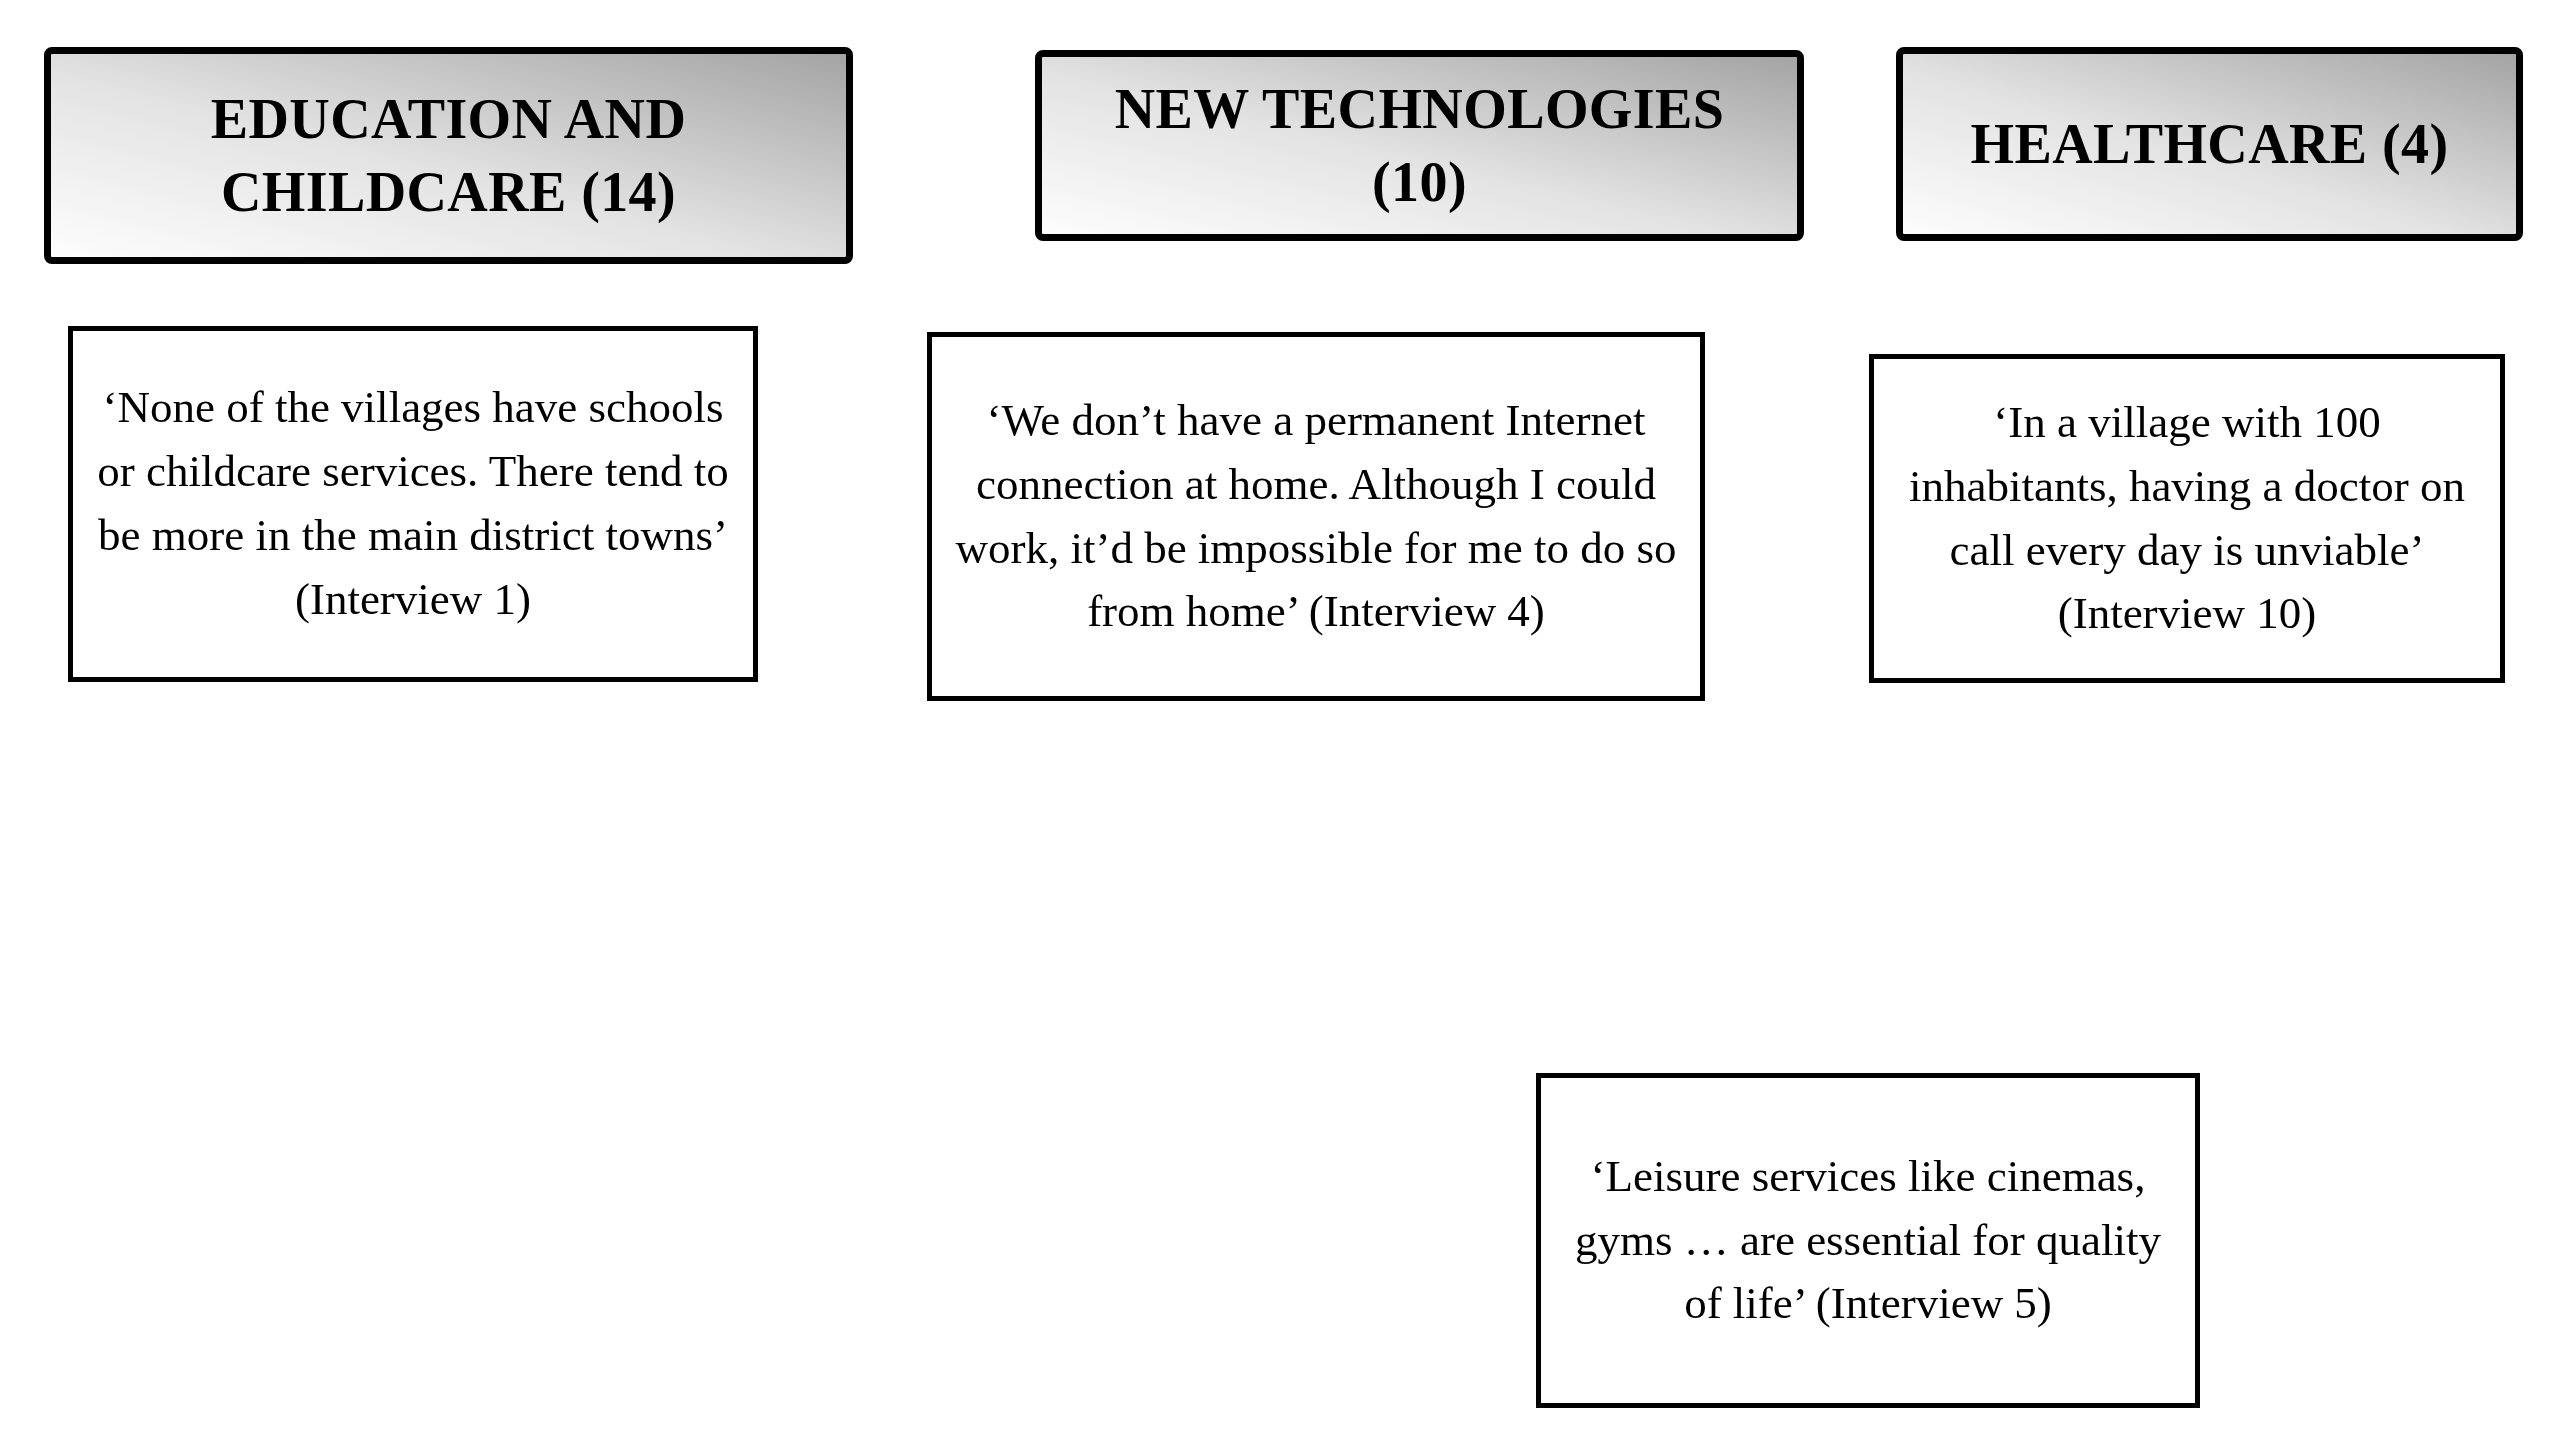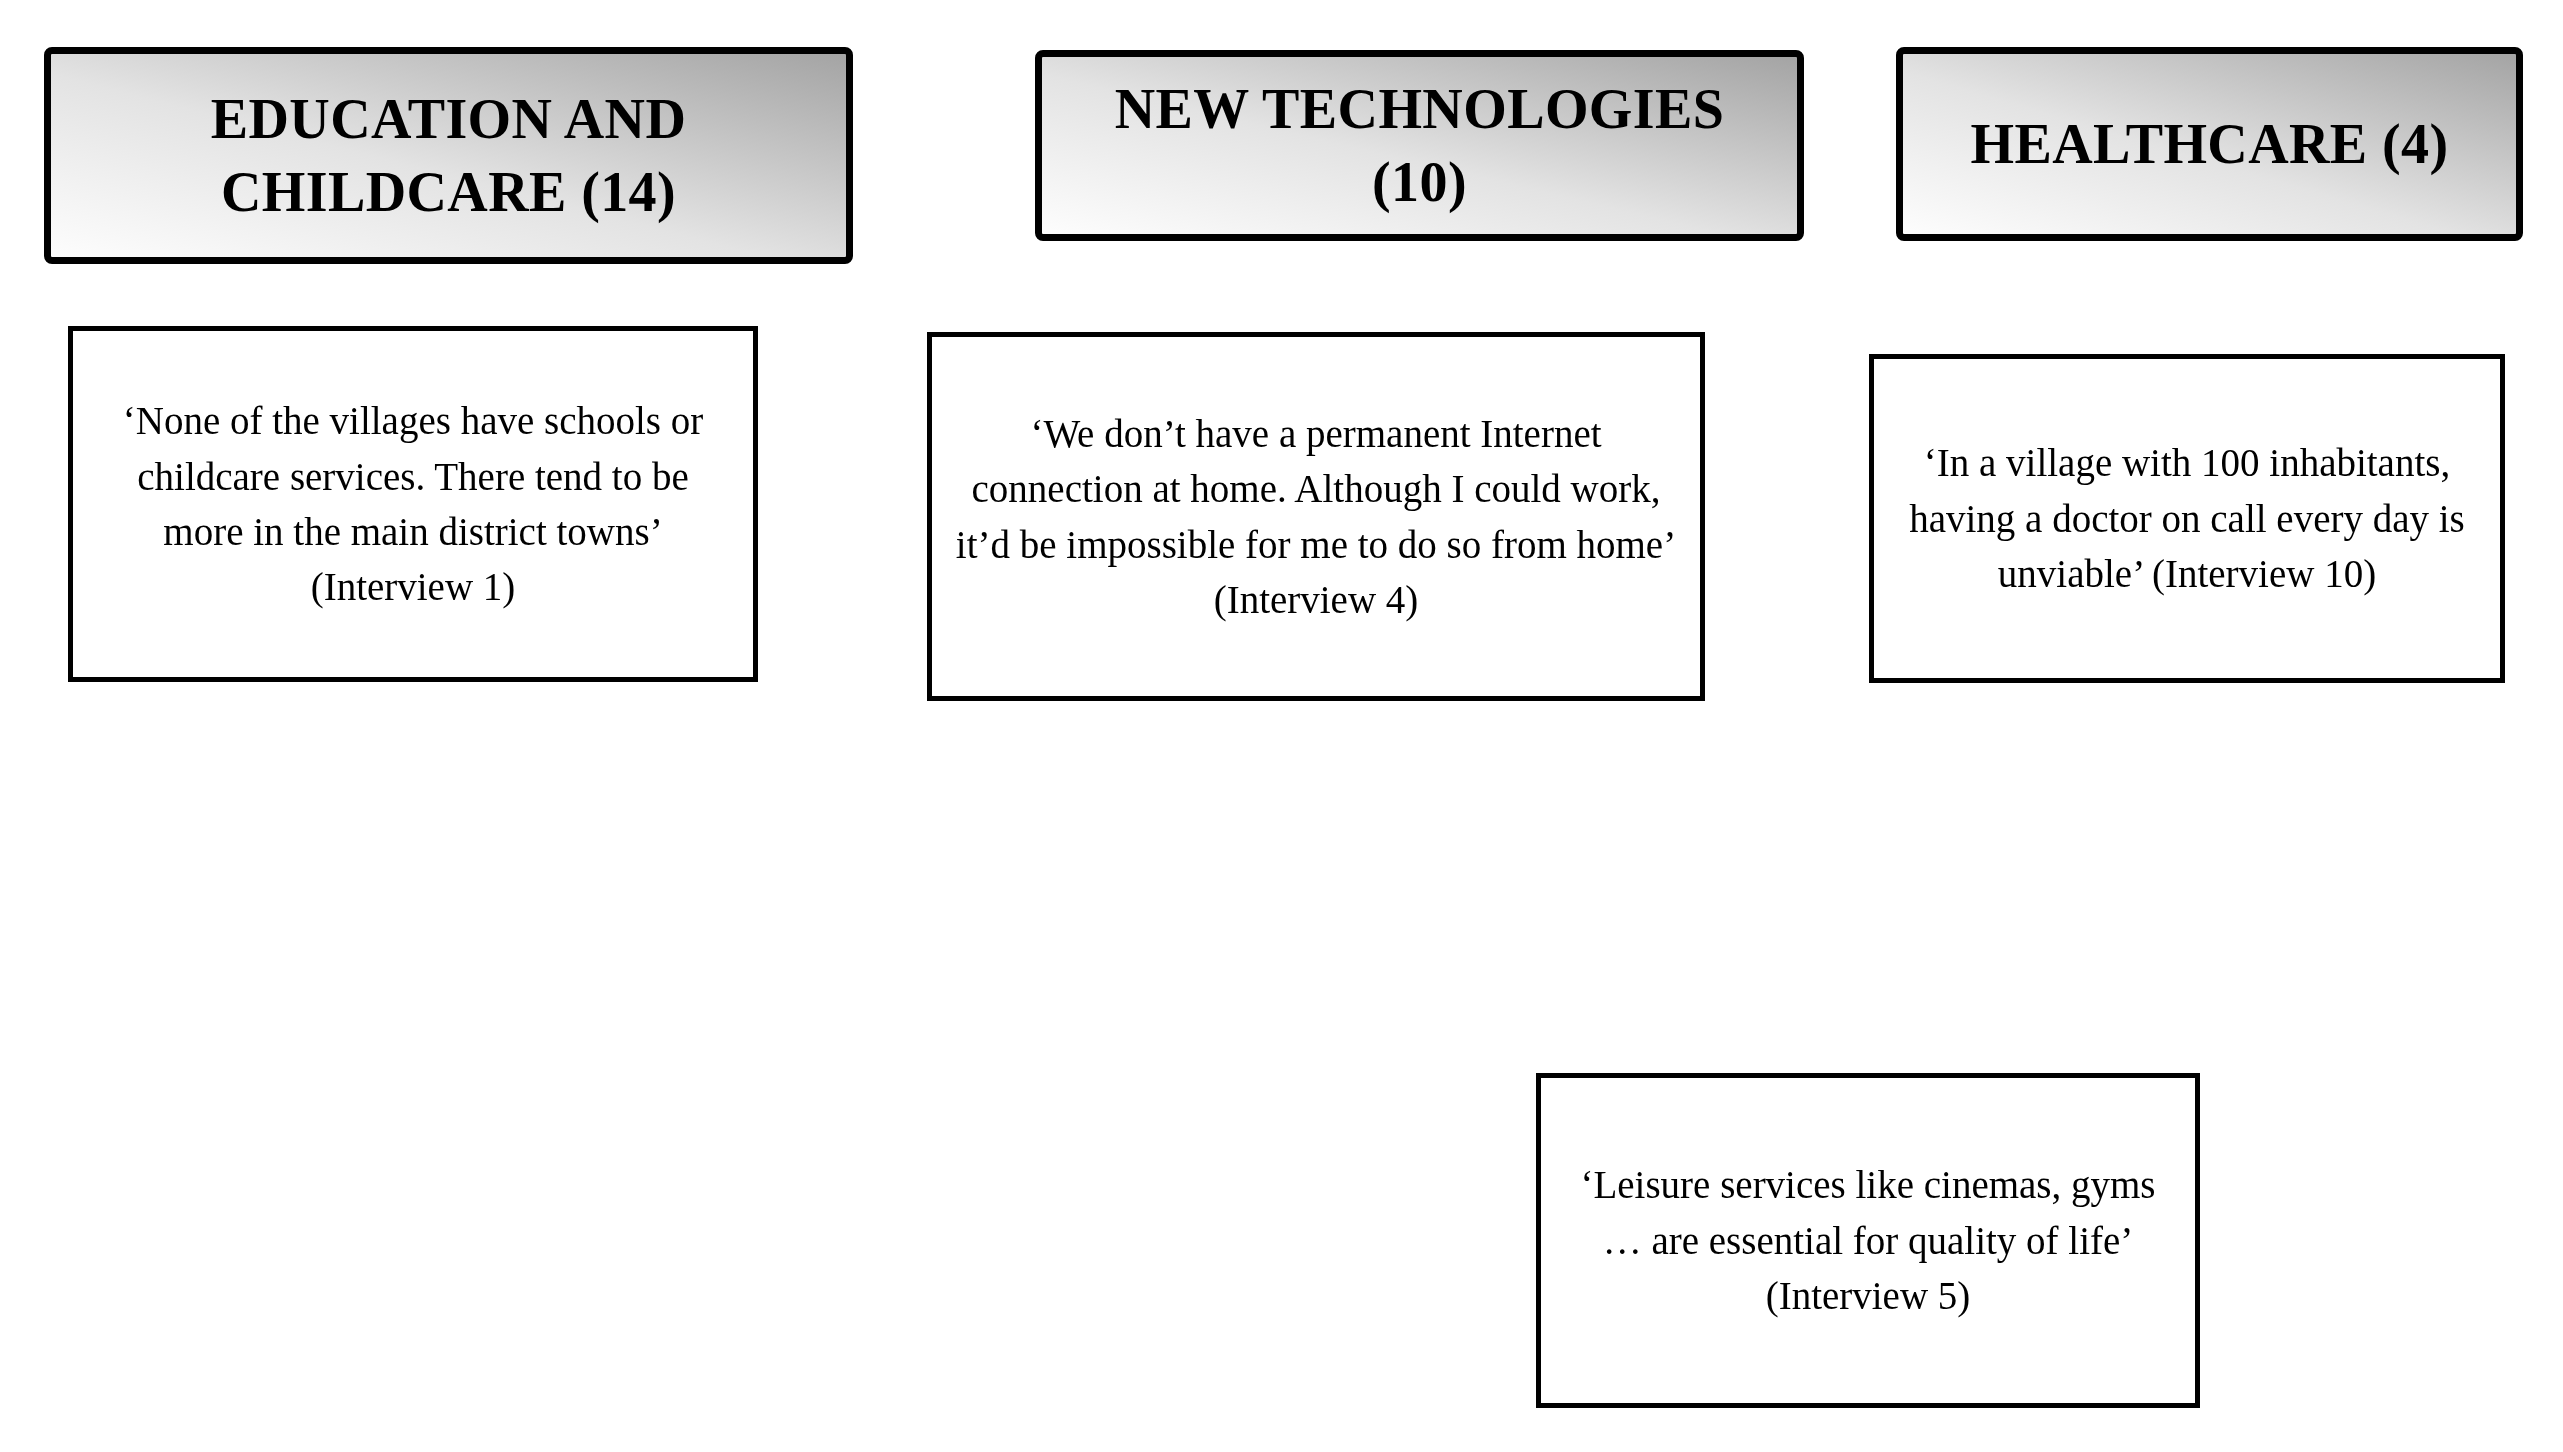--- a/index.html
+++ b/index.html
@@ -35,21 +35,21 @@
                 var(--header-gradient-dark, #a4a4a4) 100%);
     padding: 7.1px 28.5px;
   }
   .quote-box {
     position: absolute;
     box-sizing: border-box;
     display: flex;
     align-items: center;
     justify-content: center;
     text-align: center;
-    font-size: 39px;
+    font-size: 45px;
     line-height: 1.42;
     border: 5.7px solid var(--border-color, #000000);
     background: var(--quote-bg, #ffffff);
     padding: 14.3px 21.4px;
   }
 </style>
 </head>
 <body>
 
 <div class="canvas">

